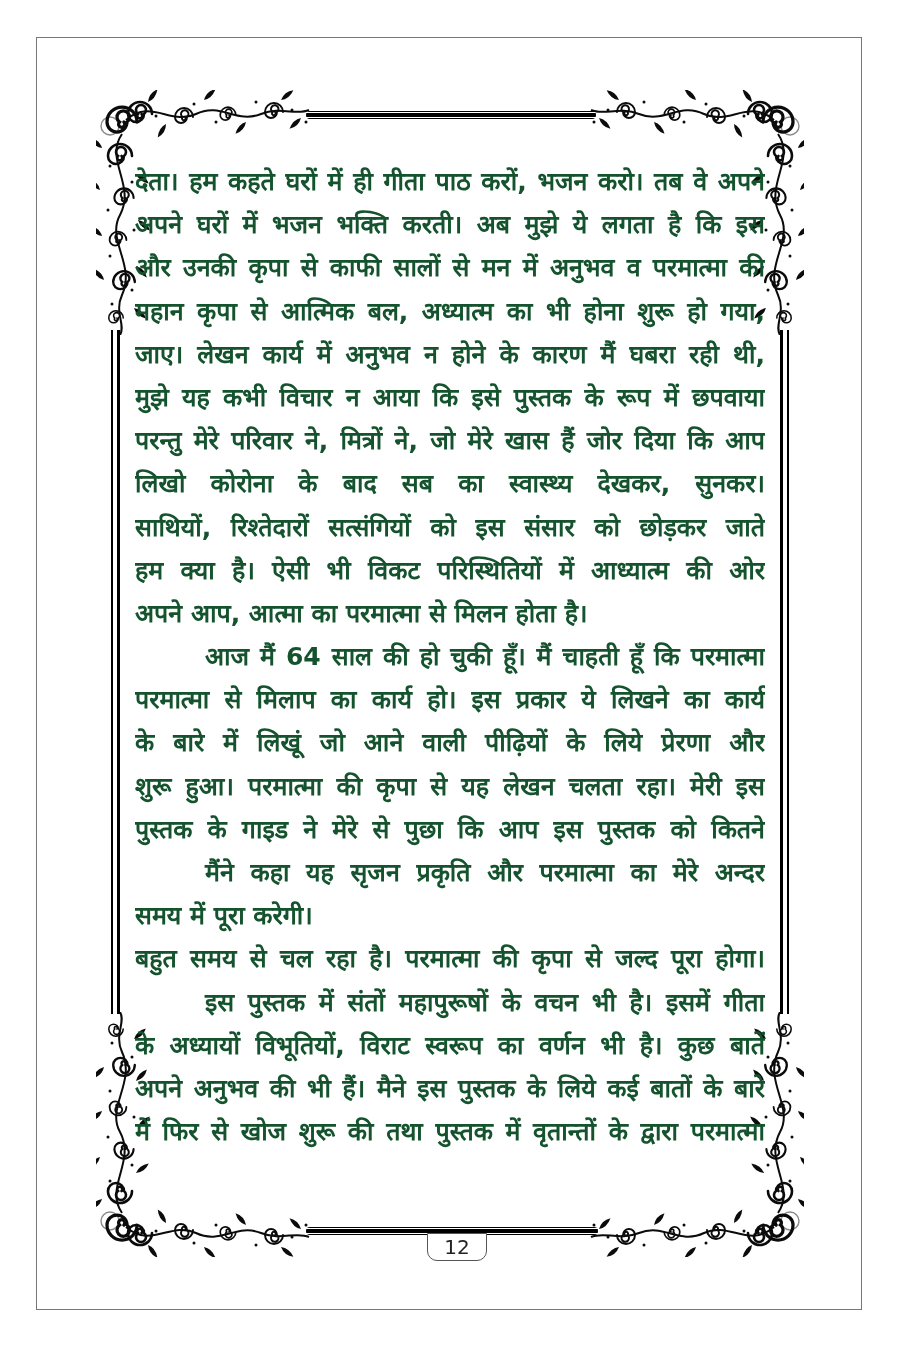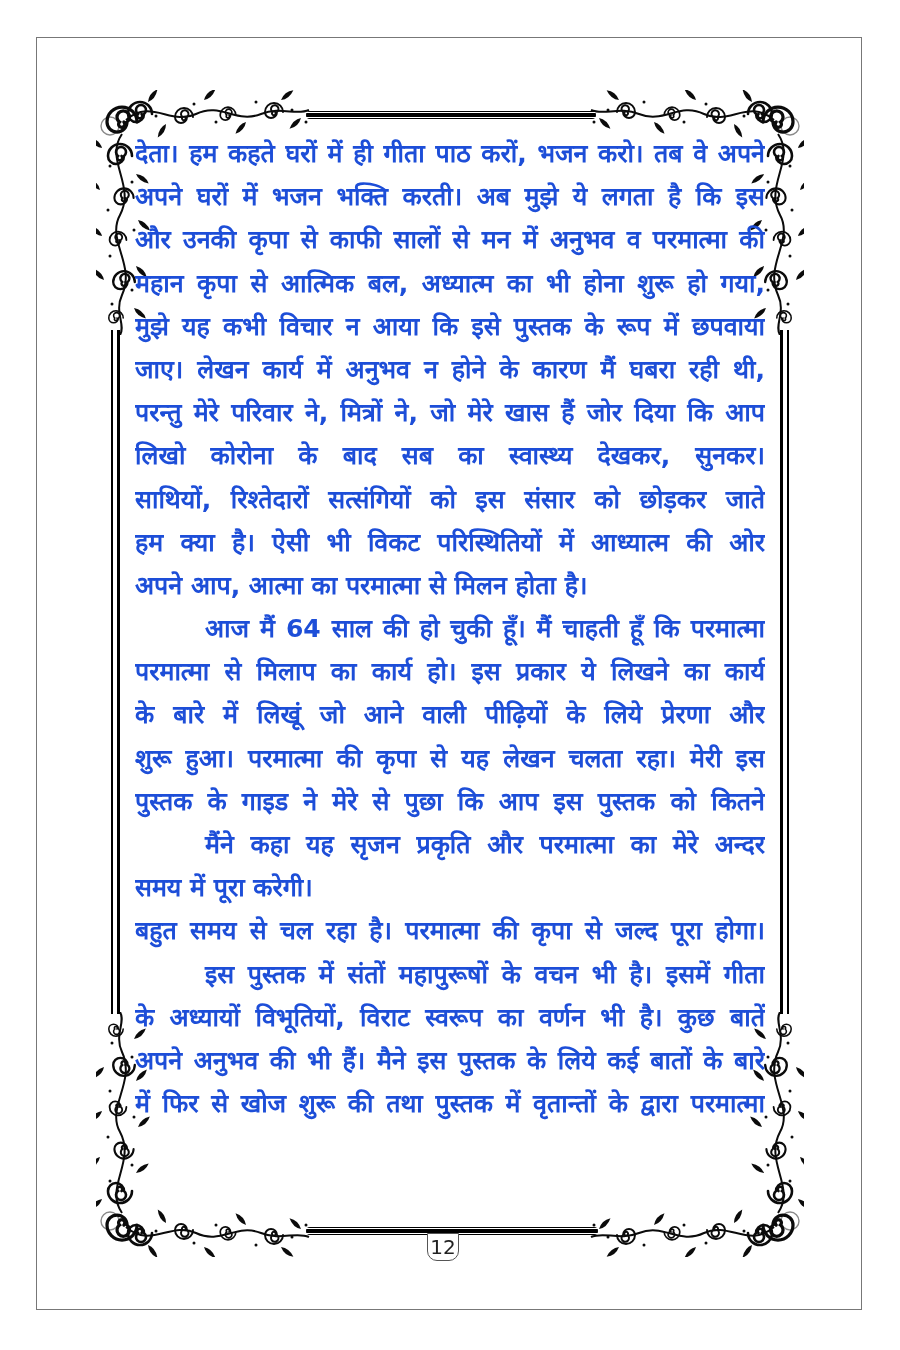--- a/index.html
+++ b/index.html
@@ -24,31 +24,31 @@
     background:linear-gradient(to bottom,#000 0 1.2px,#fff 1.2px 2px,#000 2px 6px,#fff 6px 6.8px,#000 6.8px 8px);
   }
   .hbar.top{left:306px;top:111px;width:290px;}
   .hbar.bottom{left:306px;top:1227px;width:292px;}
   
   .vline{position:absolute;top:330px;height:684px;width:9px;box-sizing:border-box;}
   .vline.left{left:111px;border-left:2px solid #000;border-right:3.5px solid #000;}
   .vline.right{left:780px;border-left:3.5px solid #000;border-right:2px solid #000;}
   
   .textblock{
-    position:absolute;left:135px;top:132px;width:630px;color:#1d4ed8;
+    position:absolute;left:135px;top:160px;width:630px;color:#14532d;
   }
   .line{
     height:43.2px;line-height:43.2px;font-size:25px;font-weight:700;
     text-align:justify;text-align-last:justify;overflow:hidden;white-space:normal;
   }
   .line.noj{text-align:center;text-align-last:left;}
   .line.indent{text-indent:70px;}
   
   .pagenum{
-    position:absolute;left:427px;top:1233px;width:32px;height:28px;
+    position:absolute;left:427px;top:1233px;width:60px;height:28px;
     border:1.5px solid #555;border-radius:0 0 10px 10px;box-sizing:border-box;
     background:#fff;display:flex;align-items:center;justify-content:center;
     font-size:20px;color:#222;
   }
 </style>
 </head>
 <body>
 
 <svg width="0" height="0" style="position:absolute" aria-hidden="true">
   <defs>
@@ -121,22 +121,22 @@
 <div class="hbar top"></div>
 <div class="hbar bottom"></div>
 <div class="vline left"></div>
 <div class="vline right"></div>
 
 <div class="textblock" id="textblock">
     <div class="line">देता। हम कहते घरों में ही गीता पाठ करों, भजन करो। तब वे अपने</div>
     <div class="line">अपने घरों में भजन भक्ति करती। अब मुझे ये लगता है कि इस</div>
     <div class="line">और उनकी कृपा से काफी सालों से मन में अनुभव व परमात्मा की</div>
     <div class="line">महान कृपा से आत्मिक बल, अध्यात्म का भी होना शुरू हो गया,</div>
+    <div class="line">जाए। लेखन कार्य में अनुभव न होने के कारण मैं घबरा रही थी,</div>
     <div class="line">मुझे यह कभी विचार न आया कि इसे पुस्तक के रूप में छपवाया</div>
-    <div class="line">जाए। लेखन कार्य में अनुभव न होने के कारण मैं घबरा रही थी,</div>
     <div class="line">परन्तु मेरे परिवार ने, मित्रों ने, जो मेरे खास हैं जोर दिया कि आप</div>
     <div class="line">लिखो कोरोना के बाद सब का स्वास्थ्य देखकर, सुनकर।</div>
     <div class="line">साथियों, रिश्तेदारों सत्संगियों को इस संसार को छोड़कर जाते</div>
     <div class="line">हम क्या है। ऐसी भी विकट परिस्थितियों में आध्यात्म की ओर</div>
     <div class="line noj">अपने आप, आत्मा का परमात्मा से मिलन होता है।</div>
     <div class="line indent">आज मैं 64 साल की हो चुकी हूँ। मैं चाहती हूँ कि परमात्मा</div>
     <div class="line">परमात्मा से मिलाप का कार्य हो। इस प्रकार ये लिखने का कार्य</div>
     <div class="line">के बारे में लिखूं जो आने वाली पीढ़ियों के लिये प्रेरणा और</div>
     <div class="line">शुरू हुआ। परमात्मा की कृपा से यह लेखन चलता रहा। मेरी इस</div>
     <div class="line">पुस्तक के गाइड ने मेरे से पुछा कि आप इस पुस्तक को कितने</div>

